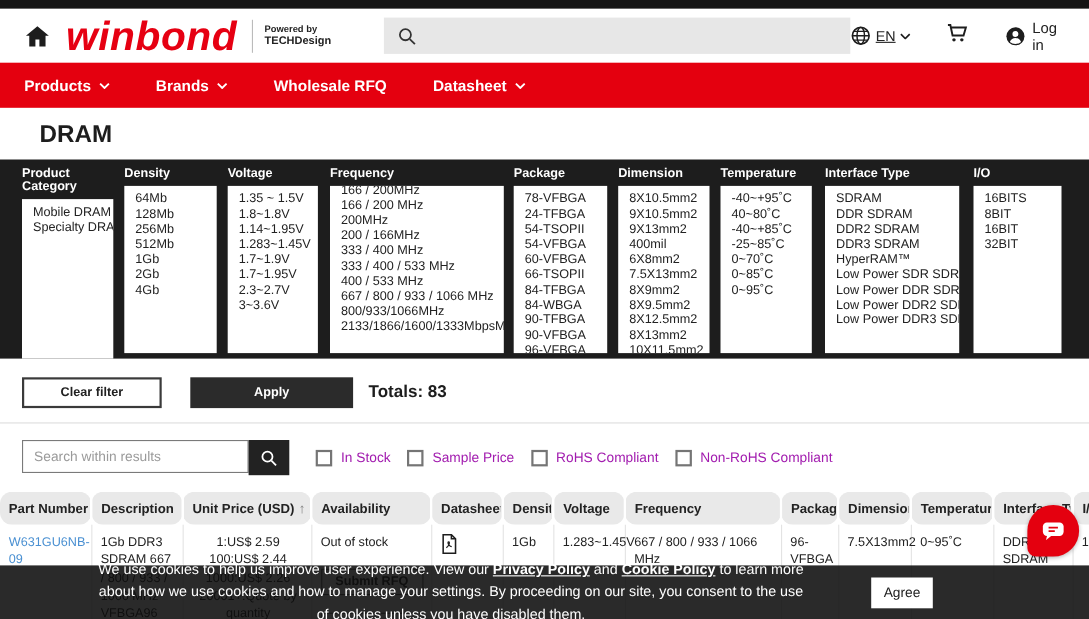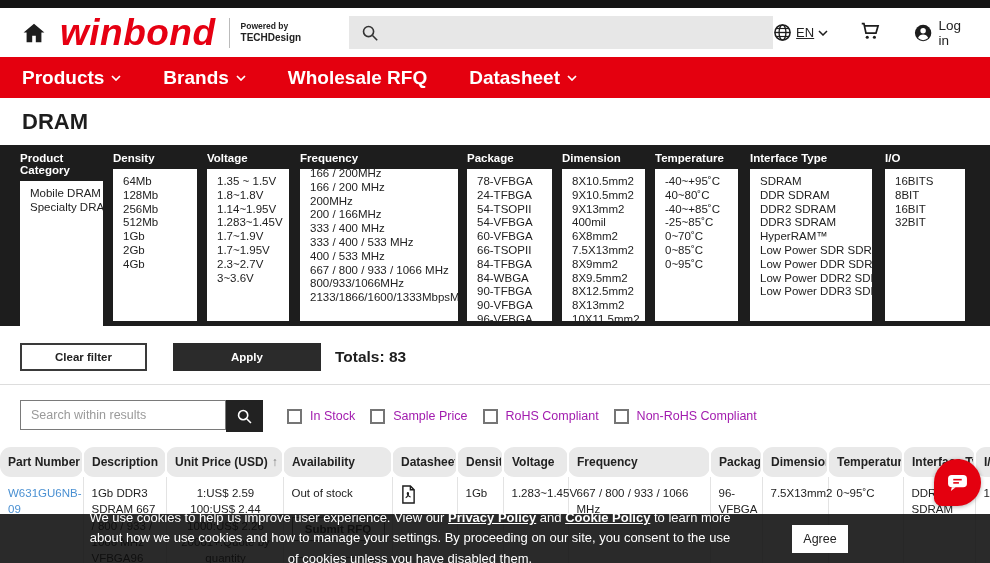--- a/index.html
+++ b/index.html
@@ -27,24 +27,24 @@
   .hdr-right { margin-left:auto; display:flex; align-items:center; gap:7px; }
   .lang { display:flex; align-items:center; gap:4px; margin-right:24px; cursor:pointer; }
   .lang-label { font-size:13px; text-decoration:underline; color:#222; }
   .cart-wrap { margin-right:26px; }
   .login { display:flex; align-items:center; gap:6px; cursor:pointer; }
   .login-label { font-size:13.5px; color:#222; }
 
   
   .nav { height:41px; background:#e4000f; display:flex; align-items:center; padding-left:22px; gap:42px; }
   .nav-item { display:flex; align-items:center; gap:7px; color:#fff; font-weight:bold;
-              font-size:19px; cursor:pointer; }
-
-  
-  .page-title { font-size:22px; font-weight:bold; color:#1d1d1d; margin:11px 0 10px 22px; }
+              font-size:14px; cursor:pointer; }
+
+  
+  .page-title { font-size:22px; font-weight:bold; color:#1d1d1d; margin:11px 0 10px 36px; }
 
   
   .filter-panel { background:#1d1d1d; height:181px; display:flex; padding:7px 0 0 20px; }
   .fcol { display:flex; flex-direction:column; flex:none; }
   .fcol-label { color:#fff; font-weight:bold; font-size:11.5px; margin-bottom:5px; }
   .fbox { background:#fff; height:152px; overflow:hidden; padding:6px 2px 0 10px;
           font-size:11.5px; color:#222; }
   .fbox ul { list-style:none; }
   .fbox li { line-height:13.8px; white-space:nowrap; cursor:pointer; }
   .fbox.scrolled ul { margin-top:-8px; }

